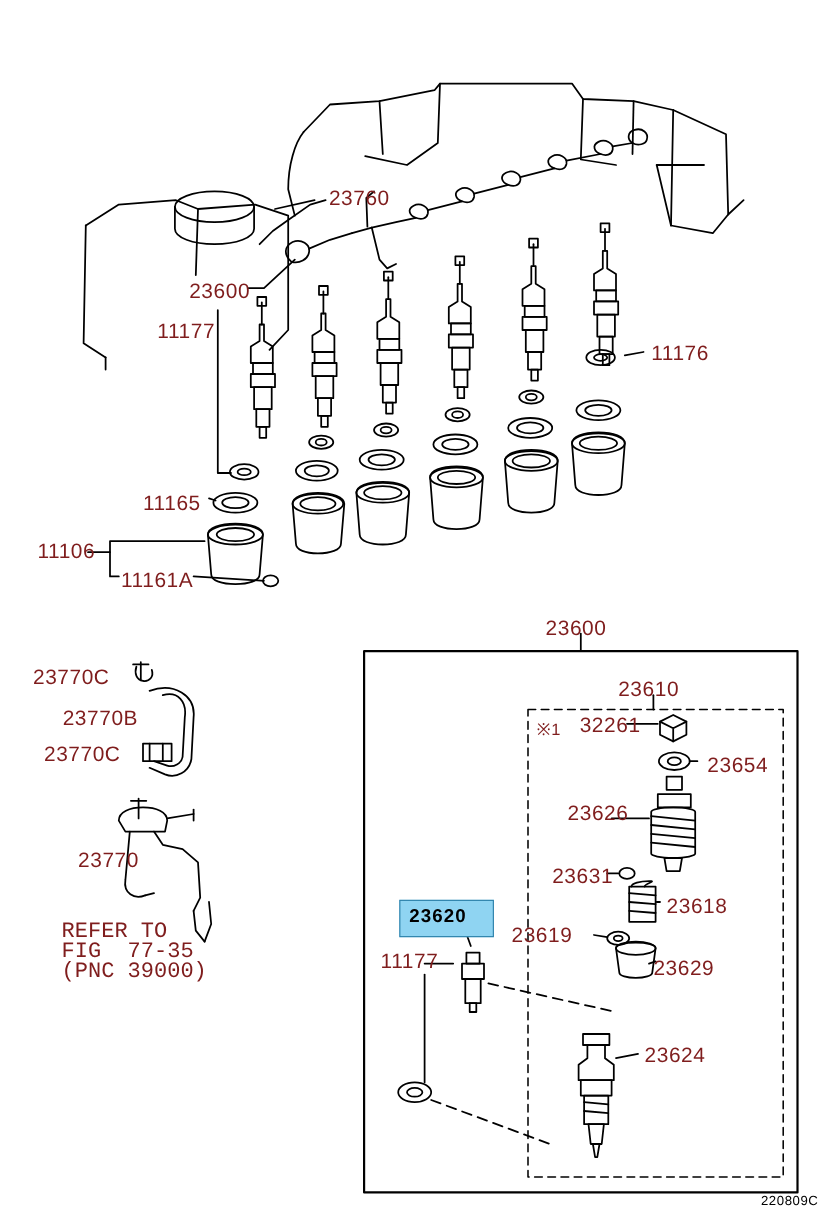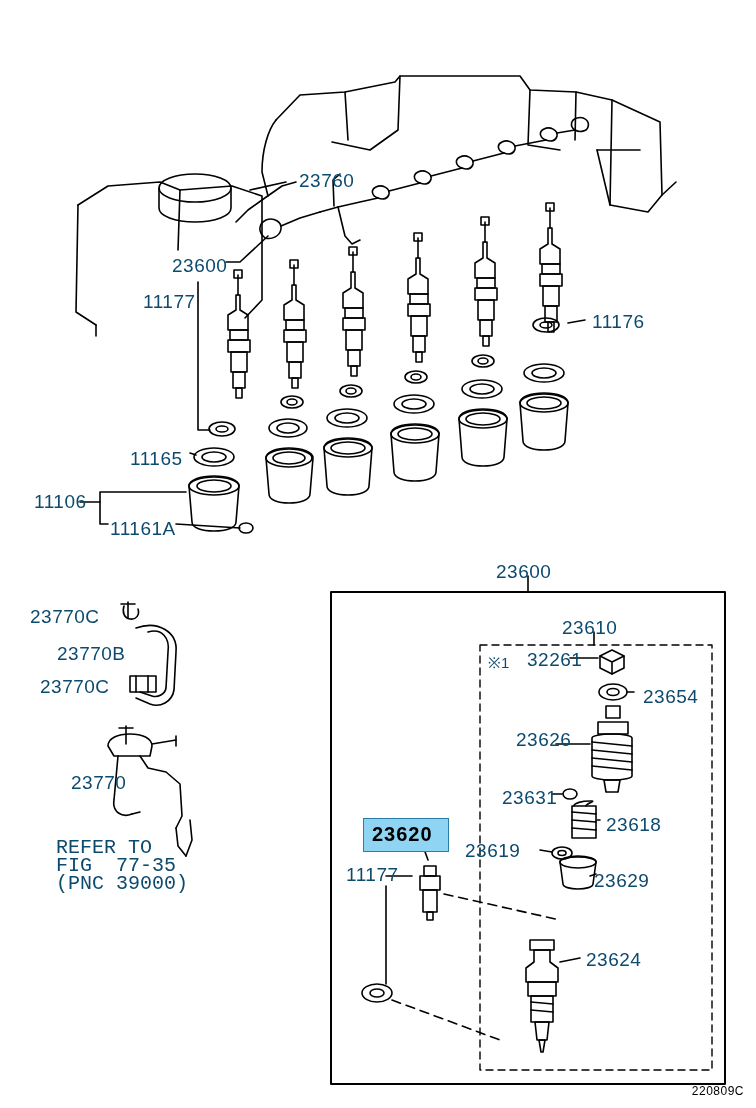--- a/index.html
+++ b/index.html
@@ -19,42 +19,42 @@
     position: absolute;
     left: 0;
     top: 0;
     width: 756px;
     height: 1108px;
   }
   .lbl {
     position: absolute;
     font-family: "Liberation Sans", sans-serif;
     font-size: 19px;
-    color: #0c4a6e;
+    color: #7f1d1d;
     white-space: pre;
     letter-spacing: 0.5px;
   }
   .lbl.small {
     font-size: 15px;
   }
   .lbl.mono {
     font-family: "Liberation Mono", monospace;
     font-size: 20px;
     letter-spacing: 0;
   }
   .highlight {
     position: absolute;
     background: #8fd4f2;
     border: 1px solid #2a7fa8;
   }
   .highlight .hl-text {
     position: absolute;
     left: 8px;
     top: 4px;
-    font-size: 20px;
+    font-size: 17px;
     font-weight: bold;
     color: #000;
     letter-spacing: 1px;
   }
   .code-bottom {
     position: absolute;
     right: 12px;
     bottom: 10px;
     font-size: 12px;
     letter-spacing: 0.5px;

